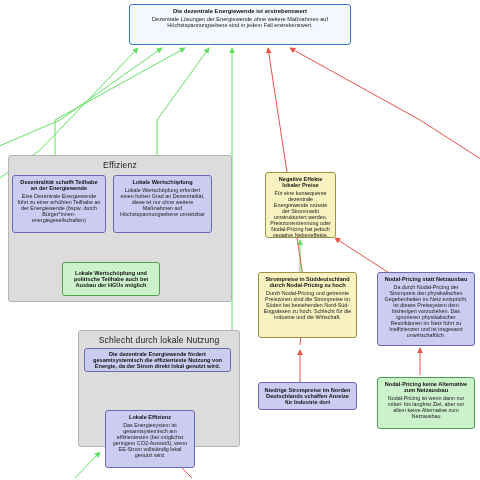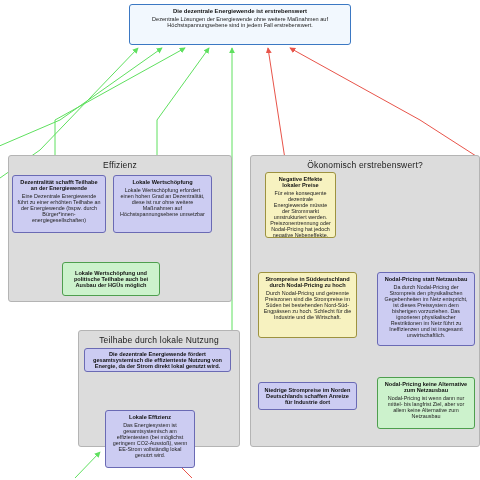--- a/index.html
+++ b/index.html
@@ -119,26 +119,23 @@
       <path d="M300,382 L300,350" marker-end="url(#ah-red)"></path>
 
       <path d="M192,478 L166,452" marker-end="url(#ah-red)"></path>
     </g>
   </svg>
 
   <div class="group" style="left:8px;top:155px;width:222px;height:145px;">
     <div class="group-title">Effizienz</div>
   </div>
 
-  <div class="group" style="left:250px;top:155px;width:228px;height:290px;">
-    <div class="group-title">Ökonomisch erstrebenswert?</div>
-  </div>
 
   <div class="group" style="left:78px;top:330px;width:160px;height:115px;">
-    <div class="group-title">Teilhabe durch lokale Nutzung</div>
+    <div class="group-title">Schlecht durch lokale Nutzung</div>
   </div>
 
   <div class="node thesis" style="left:129px;top:4px;width:222px;height:41px;">
     <span class="ttl">Die dezentrale Energiewende ist erstrebenswert</span>
     <span class="bdy">Dezentrale Lösungen der Energiewende ohne weitere Maßnahmen auf Höchstspannungsebene sind in jedem Fall erstrebenswert.</span>
   </div>
 
   <div class="node n-purple" style="left:12px;top:175px;width:94px;height:58px;">
     <span class="ttl">Dezentralität schafft Teilhabe an der Energiewende</span>
     <span class="bdy">Eine Dezentrale Energiewende führt zu einer erhöhten Teilhabe an der Energiewende (bspw. durch Bürger*innen-energiegesellschaften)</span>

